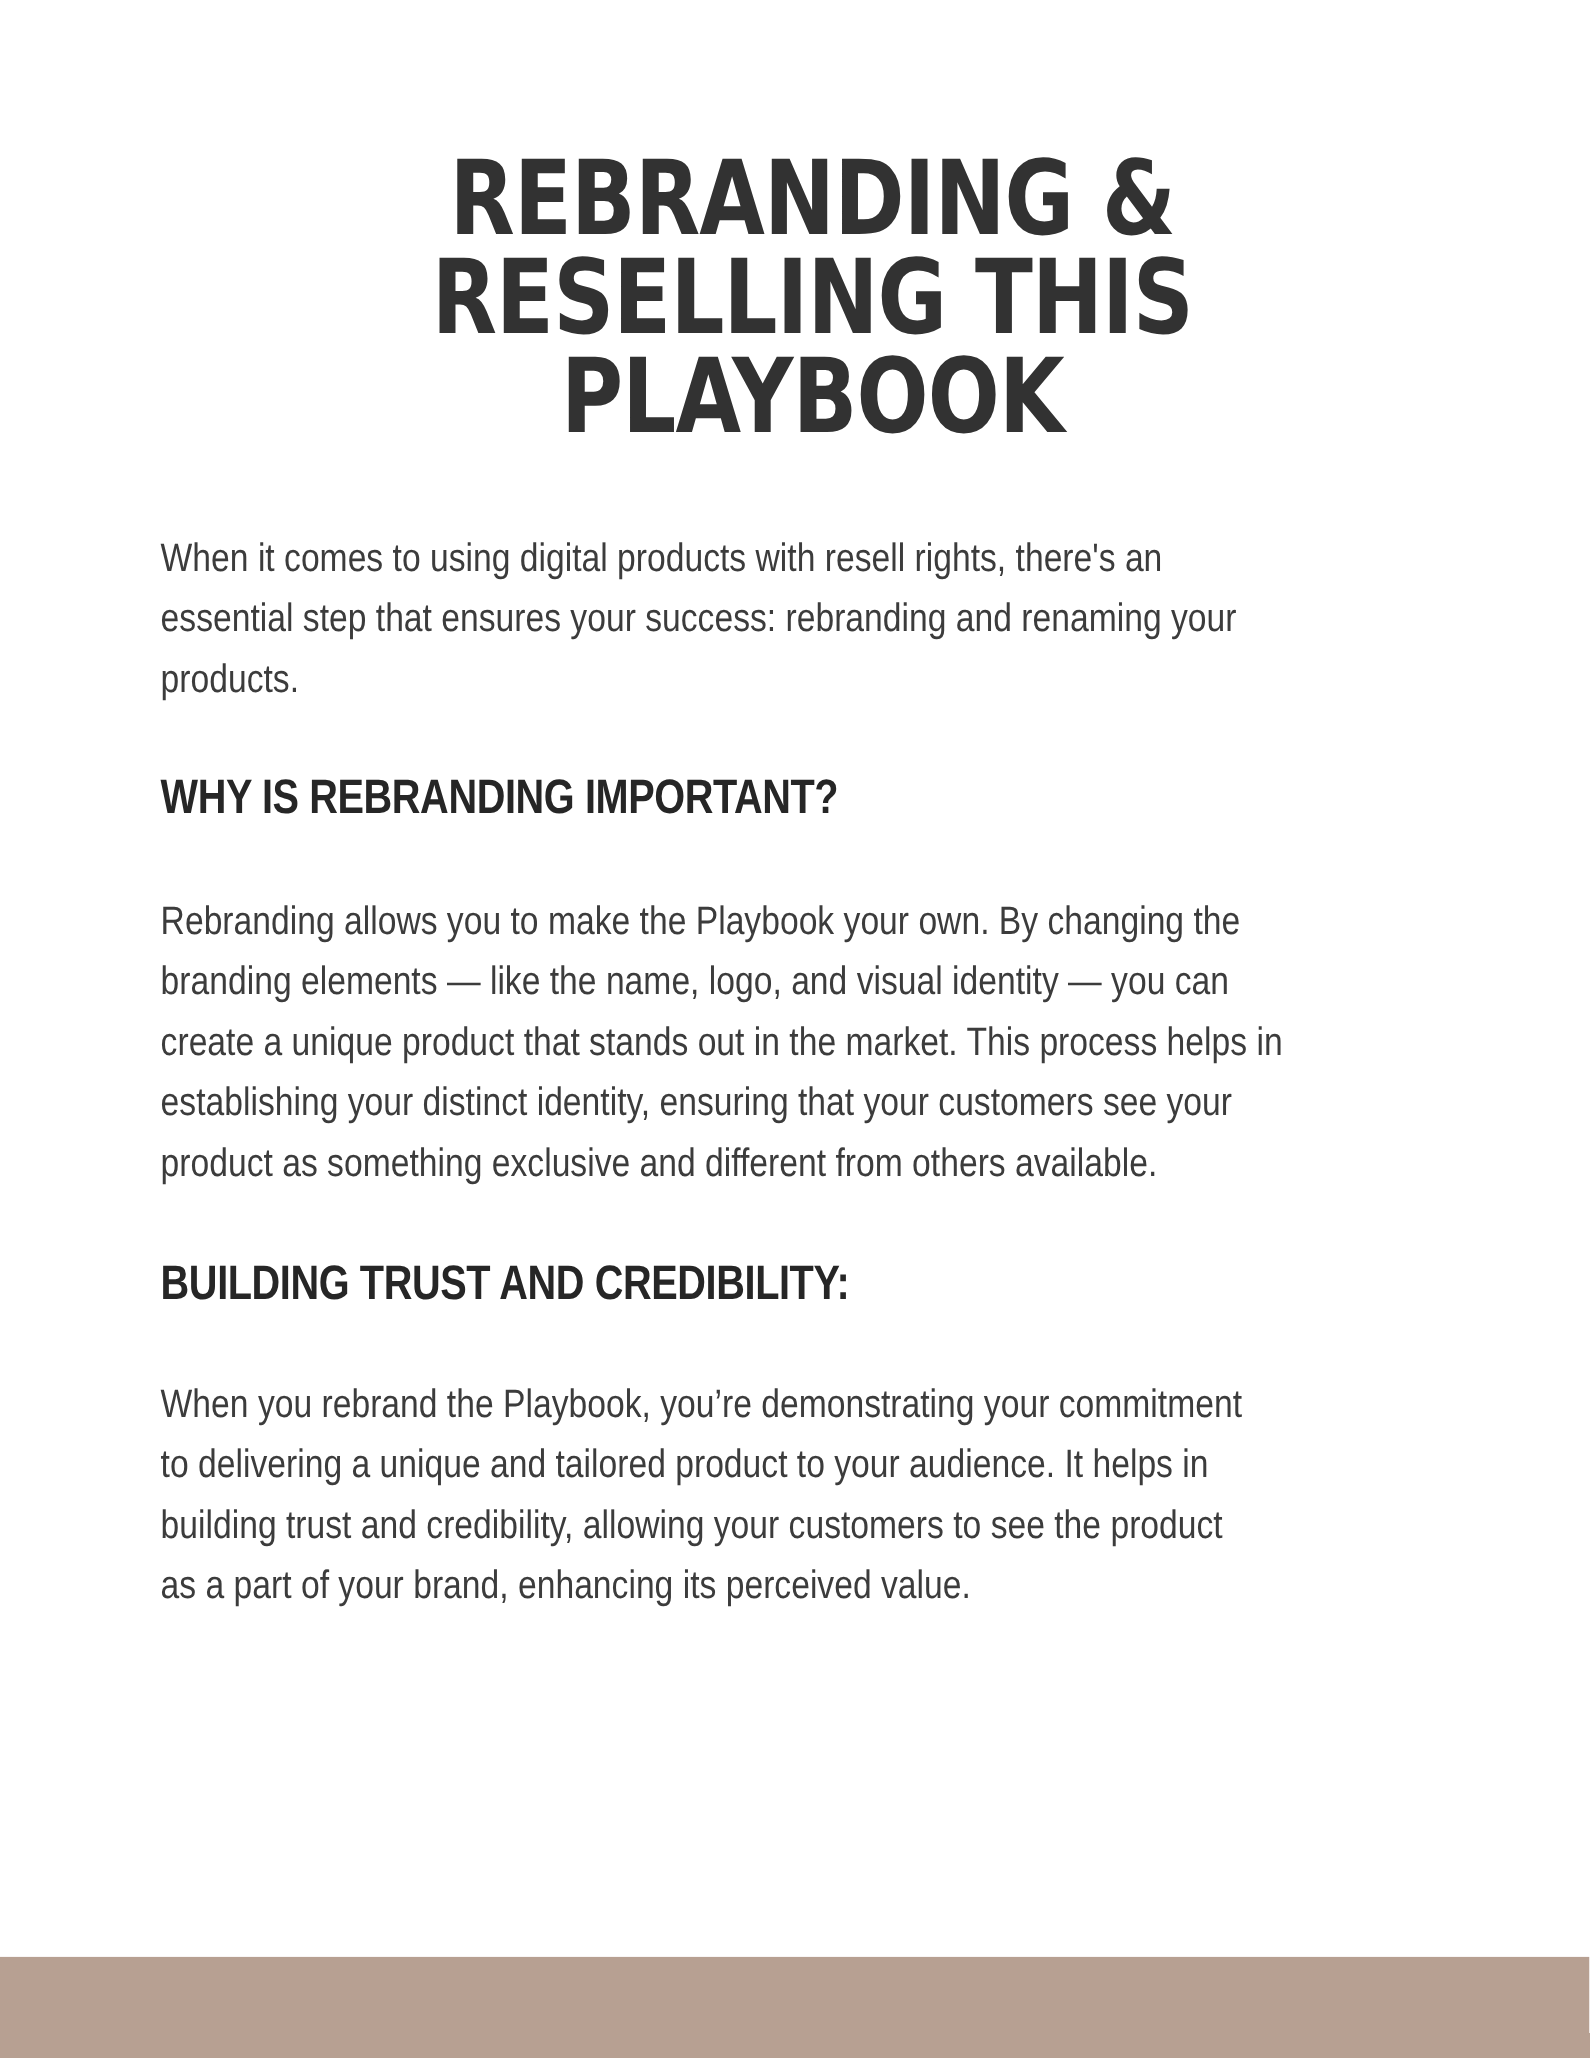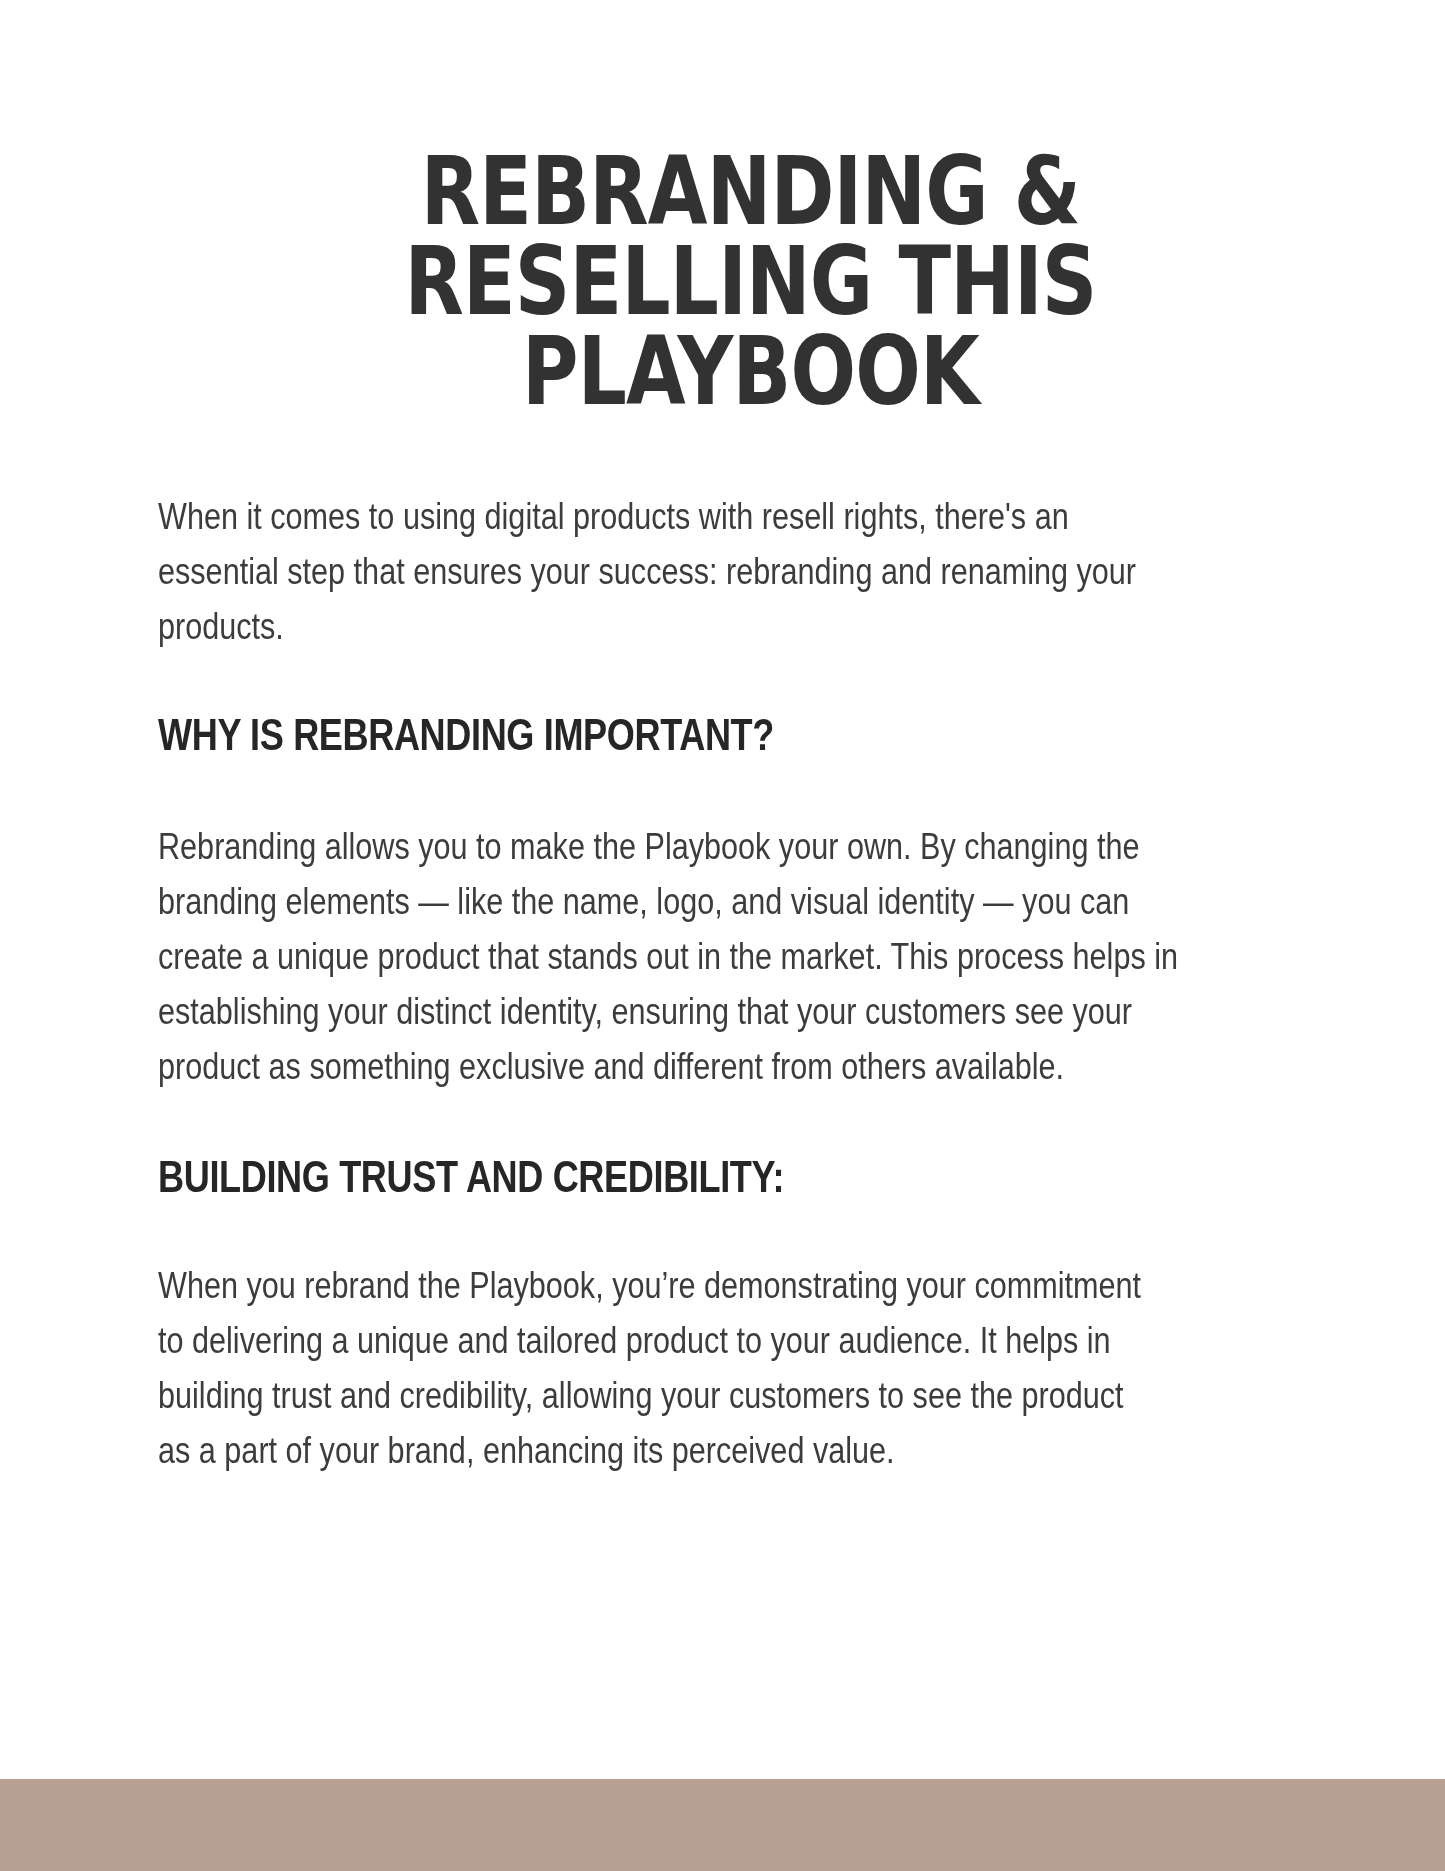--- a/index.html
+++ b/index.html
@@ -11,23 +11,22 @@
     overflow: hidden;
     font-family: "Liberation Sans", sans-serif;
   }
   .page {
     position: absolute;
     inset: 0;
   }
   .content {
     position: absolute;
     left: 146px;
-    top: 10px;
+    top: 0;
     width: 1185px;
-    margin-left: 12px;
   }
   .doc-title {
     margin: 137px 0 0 0;
     font-family: "DejaVu Sans", sans-serif;
     font-weight: bold;
     font-size: 94px;
     line-height: 90px;
     letter-spacing: -0.01em;
     color: #323232;
     text-align: center;

